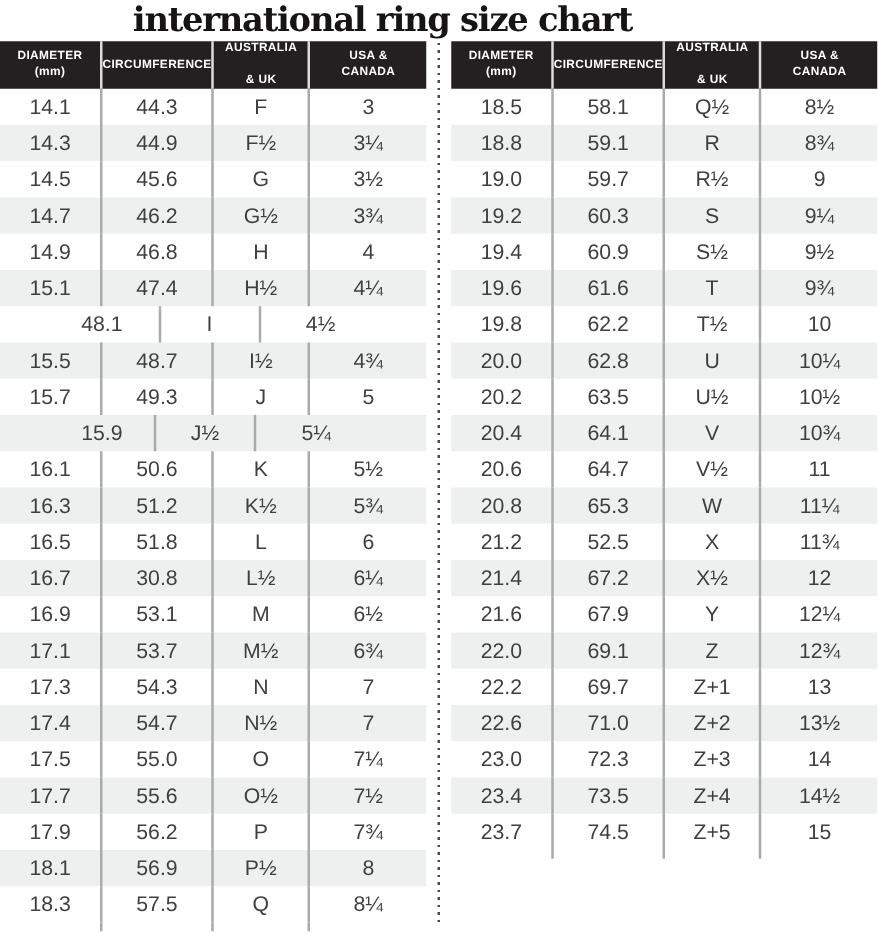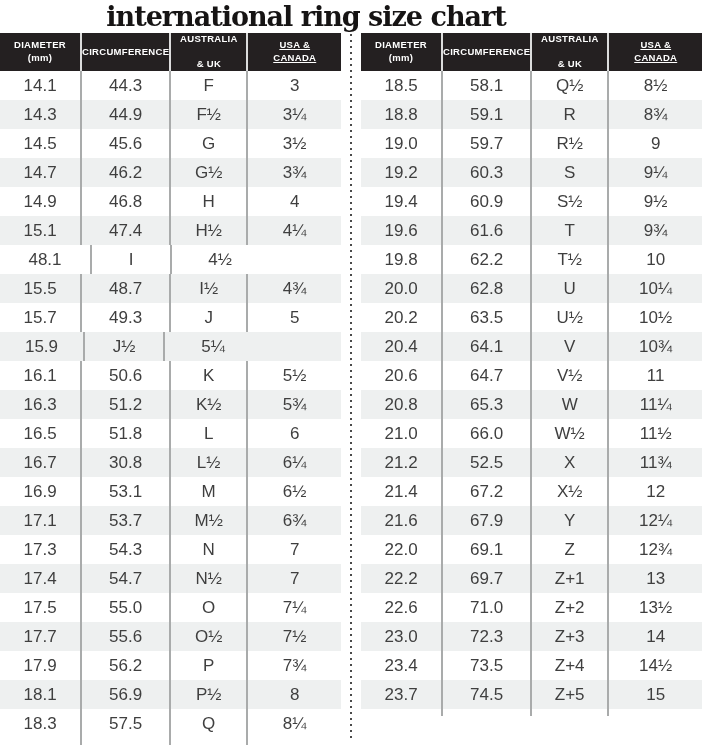--- a/index.html
+++ b/index.html
@@ -26,25 +26,25 @@
     background-image:repeating-linear-gradient(to bottom, #4a4a4a 0 2px, transparent 2px 6px);
   }
 
   .hdr-row { display:flex; height:38px; background:#242021; }
   .hdr-cell {
     display:flex; flex-direction:column; justify-content:center; align-items:center;
     text-align:center; color:#ffffff; font-size:9.5px; font-weight:bold;
     letter-spacing:0.3px; line-height:1.35;
     border-right:2px solid #dcdcdc;
   }
-  .hdr-cell:last-child { border-right:none;text-decoration:underline; }
+  .hdr-cell:last-child { border-right:none; }
 
   .c0 { width:85px;align-items:center; } .c1 { width:92px; } .c2 { width:80px;justify-content:space-between; } .c3 { width:96px; }
 
-  .tbody .body-row { display:flex; height:29px; }
+  .tbody .body-row { display:flex; height:29px;justify-content:center; }
   .tbody .body-row:nth-child(even) { background:#eef0f0; }
 
   .cell {
     display:flex; align-items:center; justify-content:center;
     font-size:17px; color:#3f3f3f;
     border-right:2px solid #a9abab;
   }
   .cell:last-child { border-right:none; }
 
   .spacer-row { display:flex; height:7px; background:#ffffff; }
@@ -313,26 +313,20 @@
             <div class="cell c2">V½</div>
             <div class="cell c3">11</div>
           </div>
           <div class="body-row">
             <div class="cell c0">20.8</div>
             <div class="cell c1">65.3</div>
             <div class="cell c2">W</div>
             <div class="cell c3">11¼</div>
           </div>
           <div class="body-row">
-            <div class="cell c0">21.0</div>
-            <div class="cell c1">66.0</div>
-            <div class="cell c2">W½</div>
-            <div class="cell c3">11½</div>
-          </div>
-          <div class="body-row">
             <div class="cell c0">21.2</div>
             <div class="cell c1">52.5</div>
             <div class="cell c2">X</div>
             <div class="cell c3">11¾</div>
           </div>
           <div class="body-row">
             <div class="cell c0">21.4</div>
             <div class="cell c1">67.2</div>
             <div class="cell c2">X½</div>
             <div class="cell c3">12</div>

